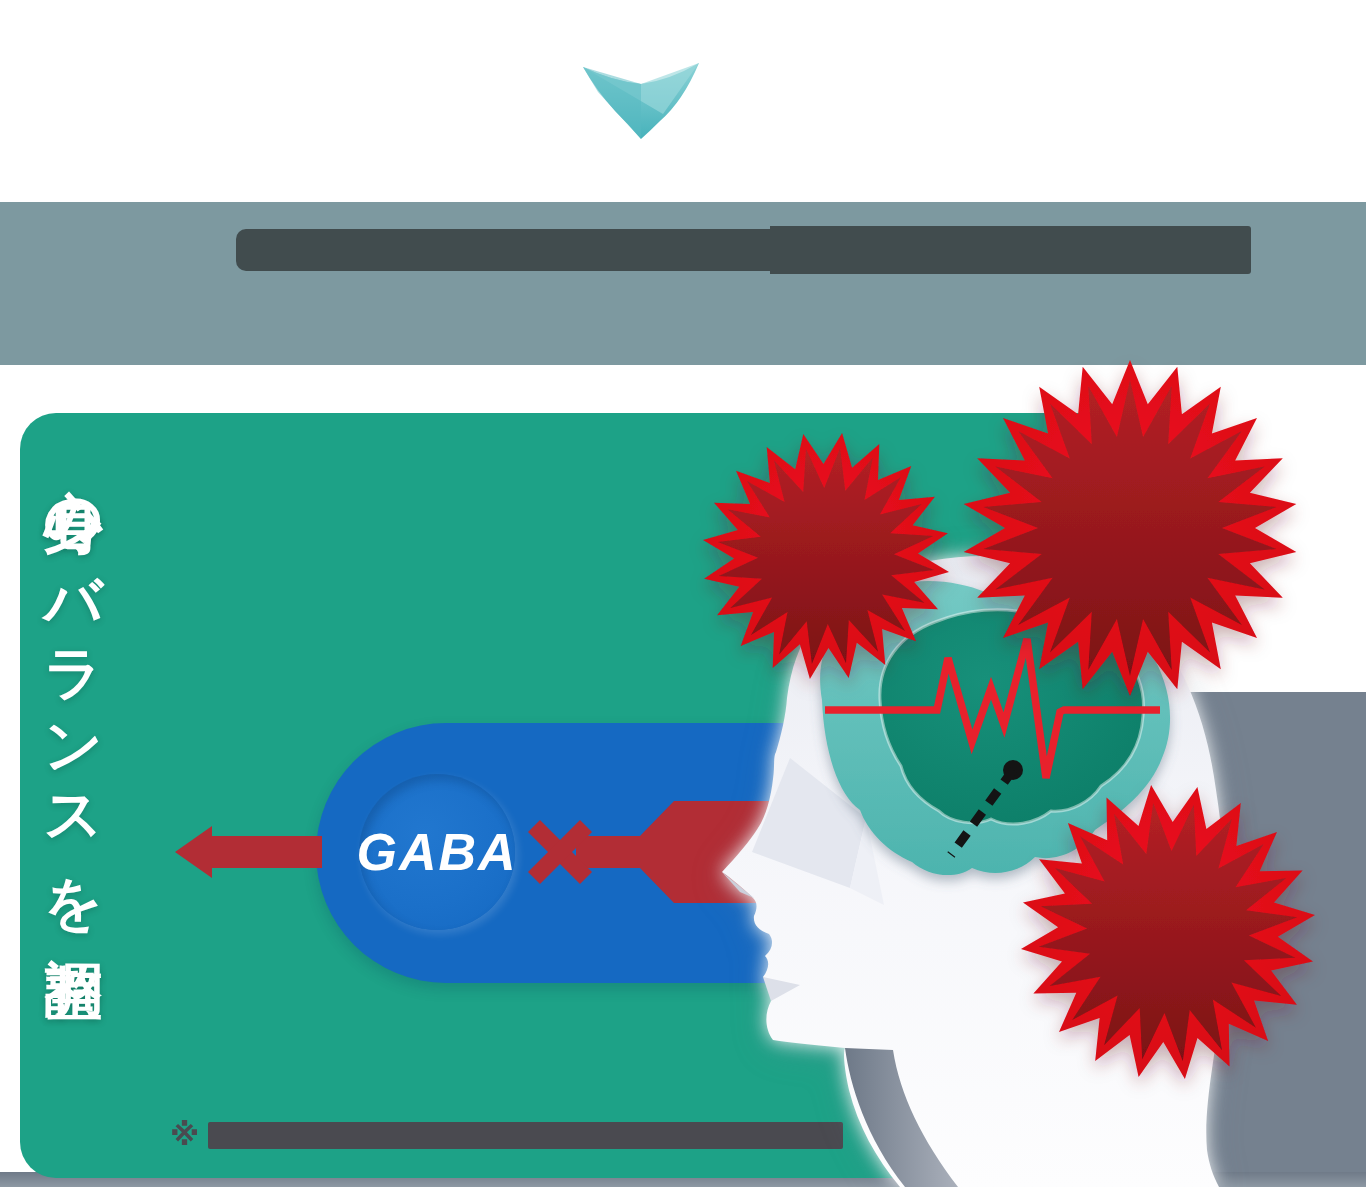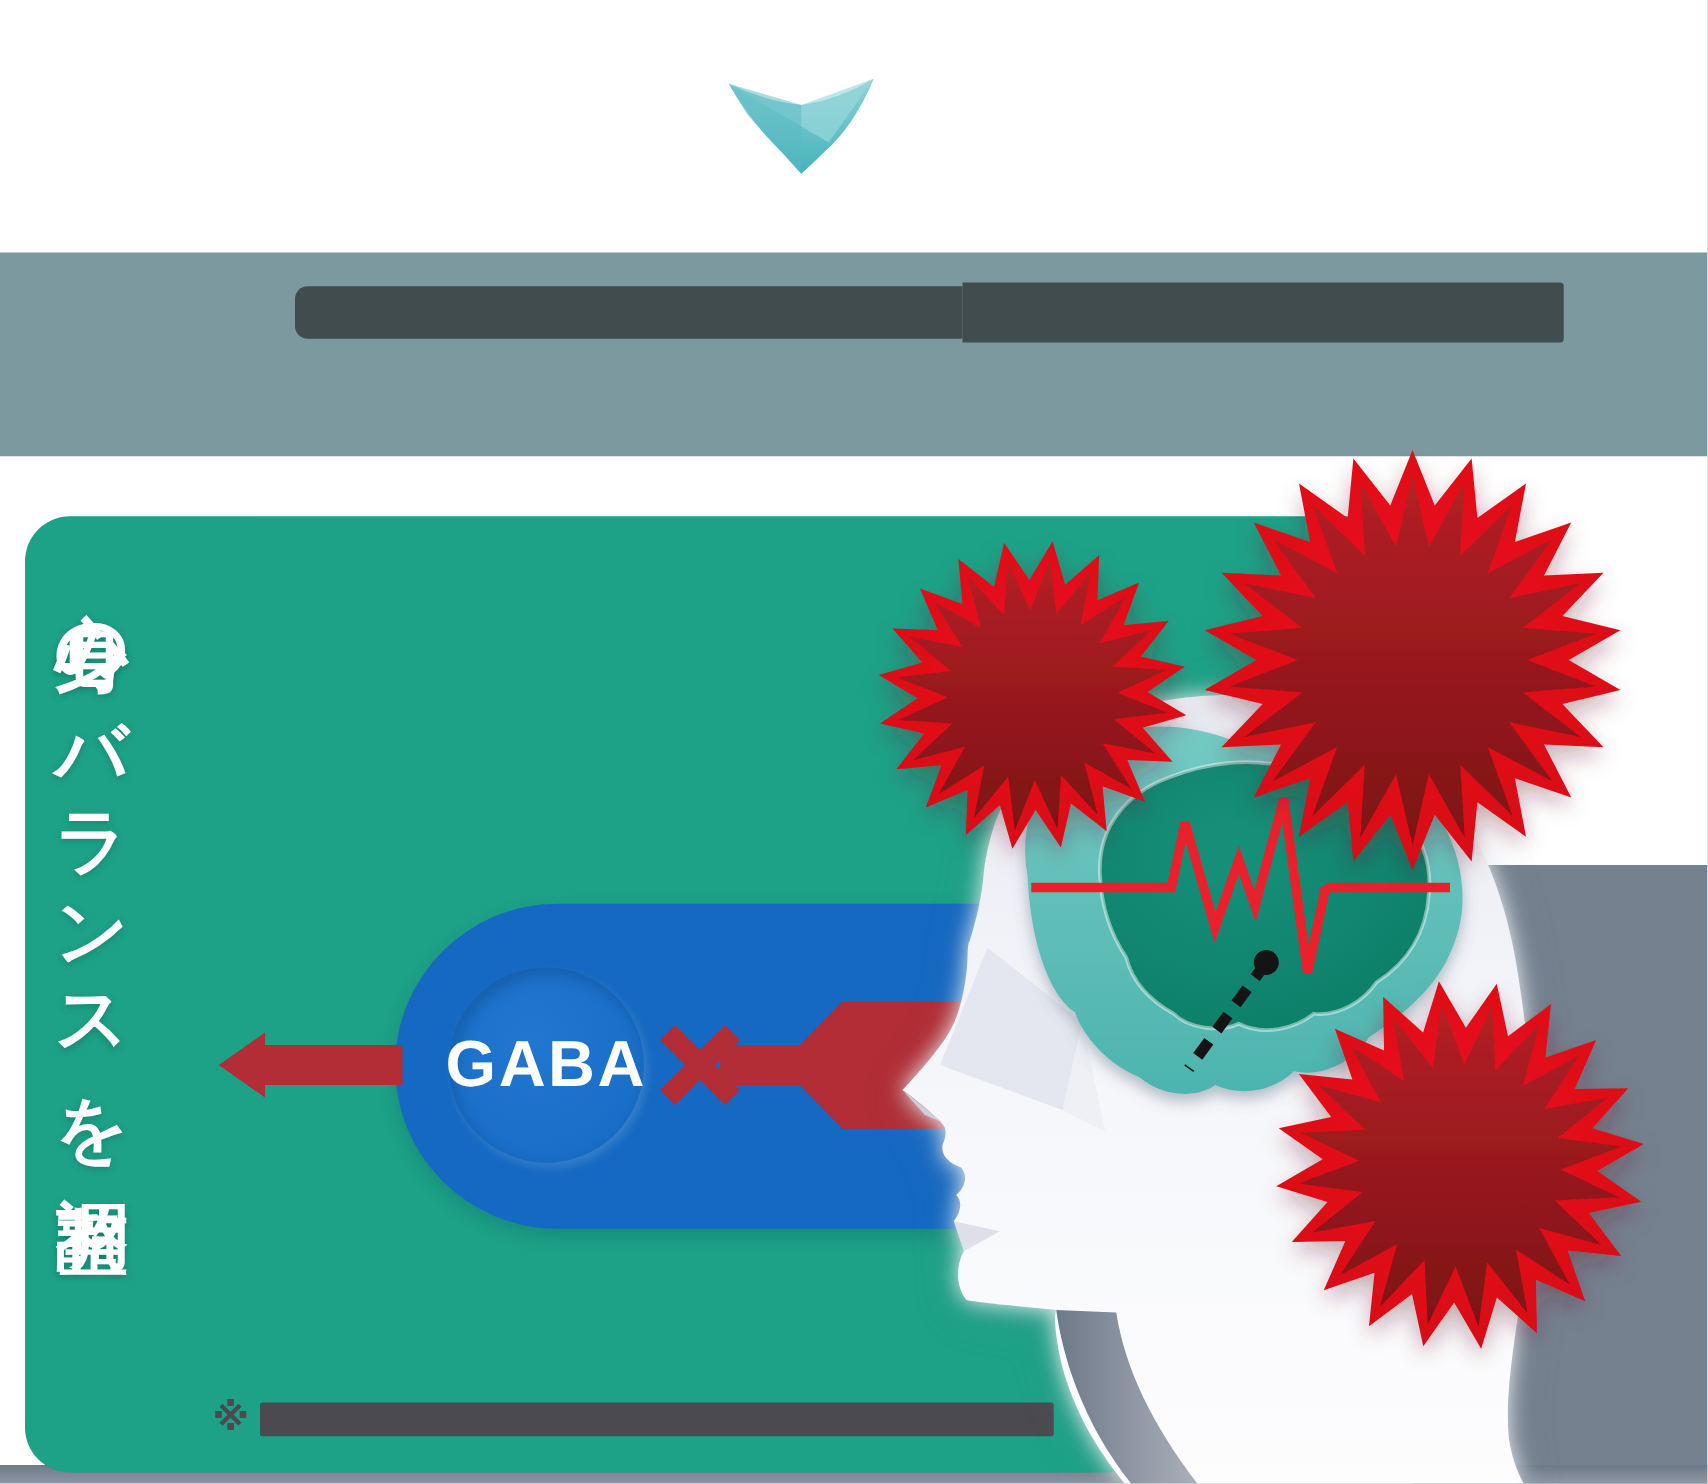--- a/index.html
+++ b/index.html
@@ -18,21 +18,21 @@
   
   #vtext{left:36px;top:442px;width:76px;height:700px;color:#fff;font-weight:bold;font-size:58px;
          writing-mode:vertical-rl;text-orientation:upright;letter-spacing:9px;line-height:76px;
          text-shadow:0 2px 6px rgba(0,50,40,.25);font-family:"DejaVu Sans",sans-serif;}
   
   #pill{left:316px;top:723px;width:504px;height:260px;background:#1569c2;border-radius:130px 0 0 130px;
         box-shadow:0 6px 14px rgba(0,40,80,.18);}
   #gabaCircle{left:359px;top:774px;width:156px;height:156px;border-radius:50%;
         background:radial-gradient(circle at 42% 38%, #2177cf 0%, #1b70c9 55%, #1569c2 100%);
         box-shadow:inset 4px 6px 10px rgba(8,50,100,.28), 3px 4px 8px rgba(255,255,255,.14);
-        display:flex;align-items:center;justify-content:center;}
+        display:flex;align-items:center;justify-content:center;font-style:italic;}
   #gabaLabel{color:#fff;font-weight:bold;font-size:52px;letter-spacing:2px;}
   
   #noteMark{left:170px;top:1120px;width:36px;height:30px;color:#4a4a50;font-size:30px;font-weight:bold;
             line-height:30px;font-family:"DejaVu Sans",sans-serif;}
   #noteBar{left:208px;top:1122px;width:635px;height:27px;background:#4a4a50;border-radius:2px;}
   svg.layer{position:absolute;left:0;top:0;pointer-events:none;}
   #headSvg{filter:drop-shadow(0 0 9px rgba(255,255,255,.9)) drop-shadow(0 6px 14px rgba(110,130,150,.25));}
 </style>
 </head>
 <body>

